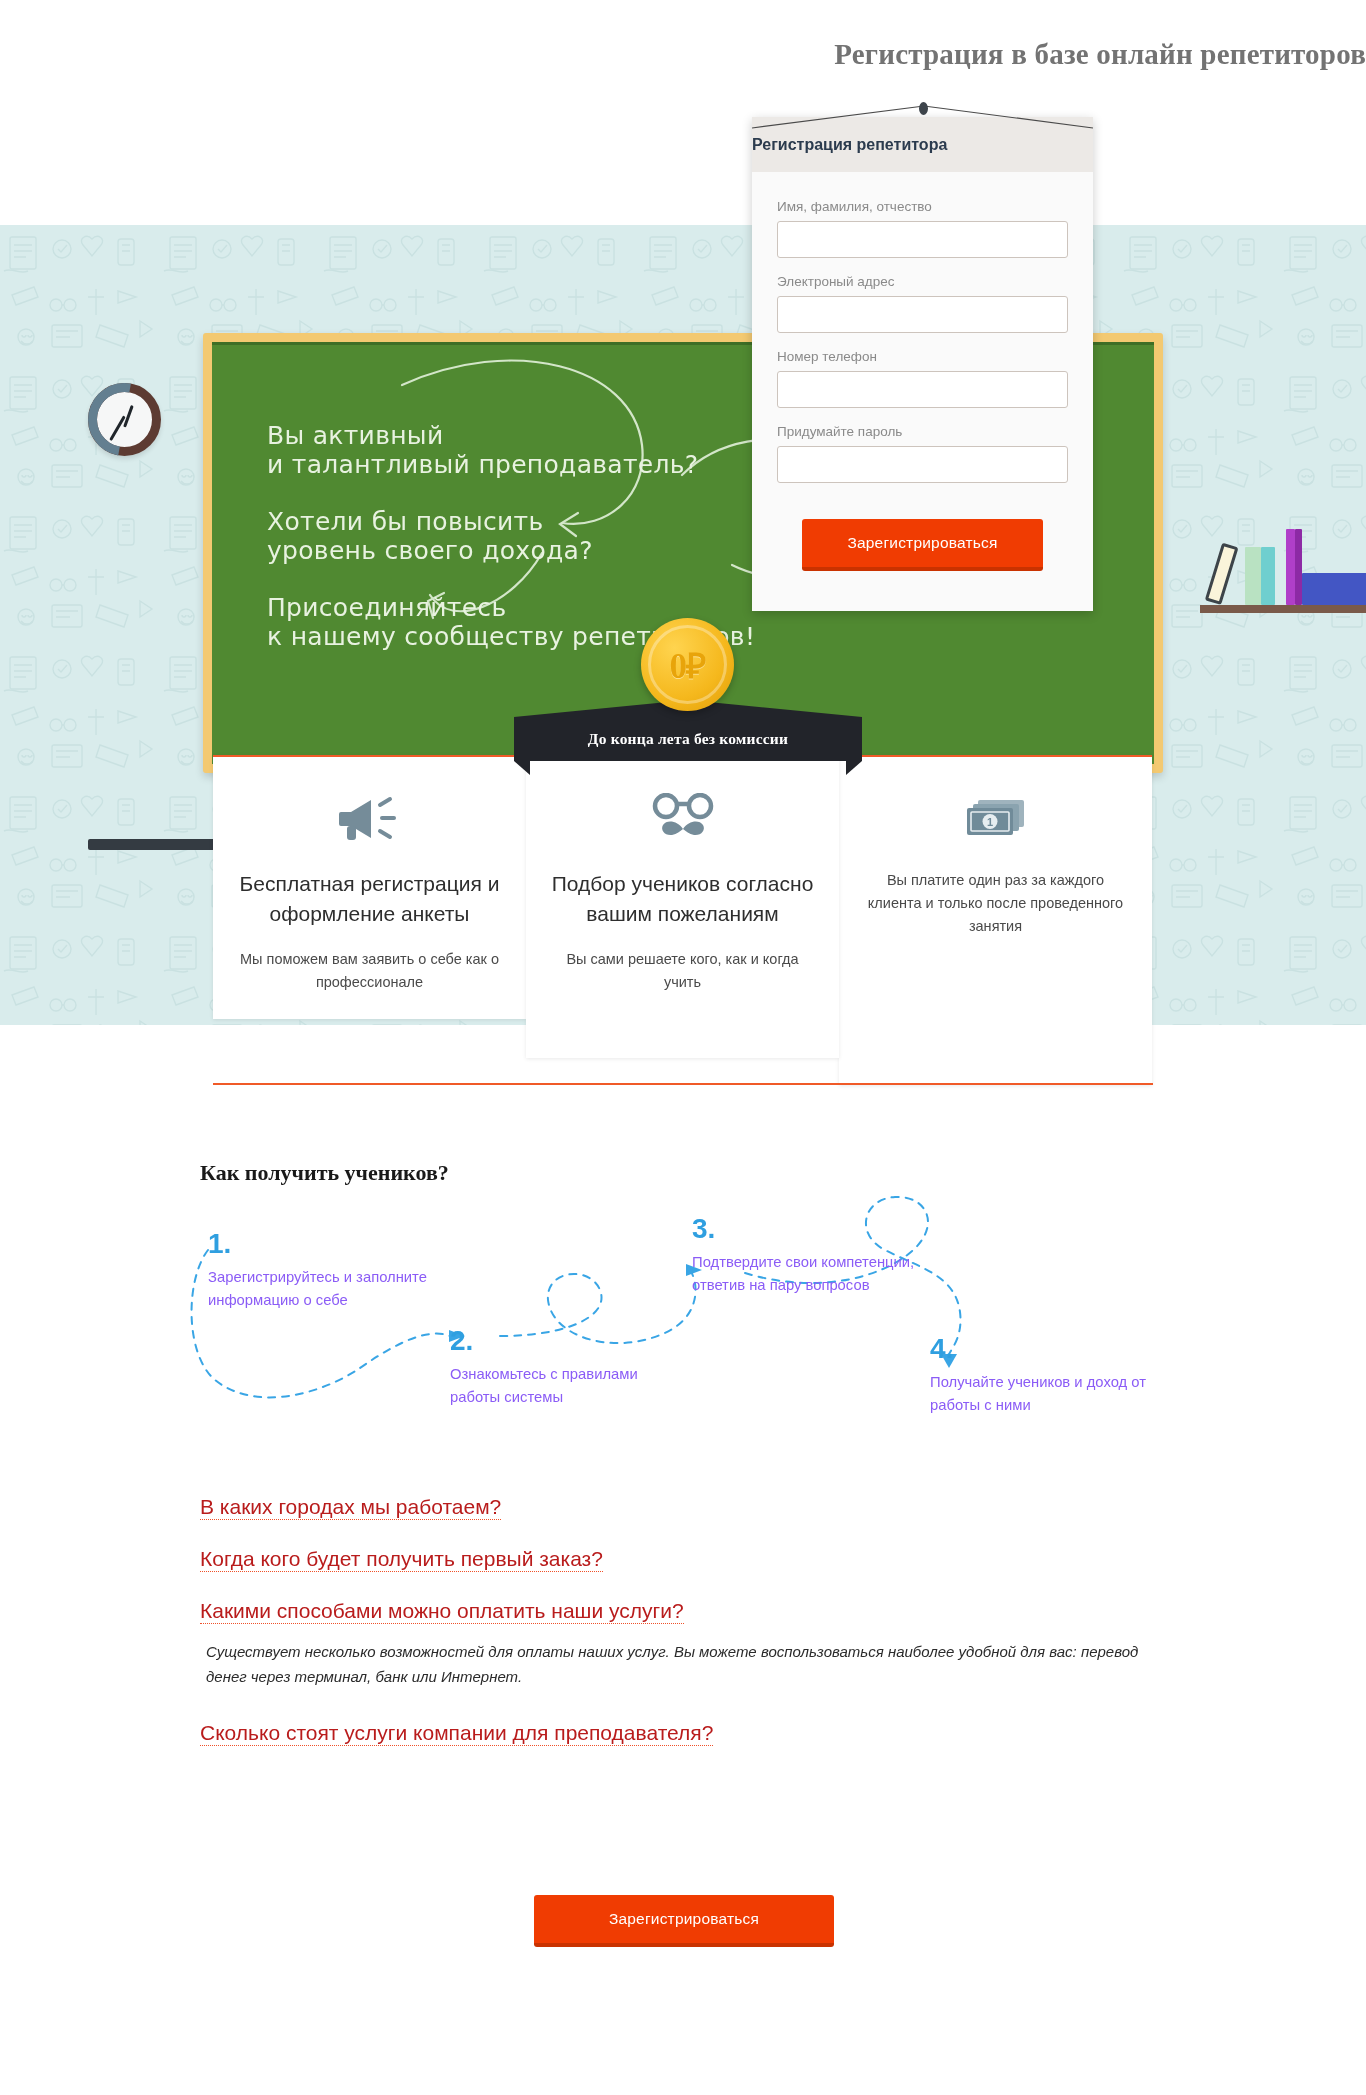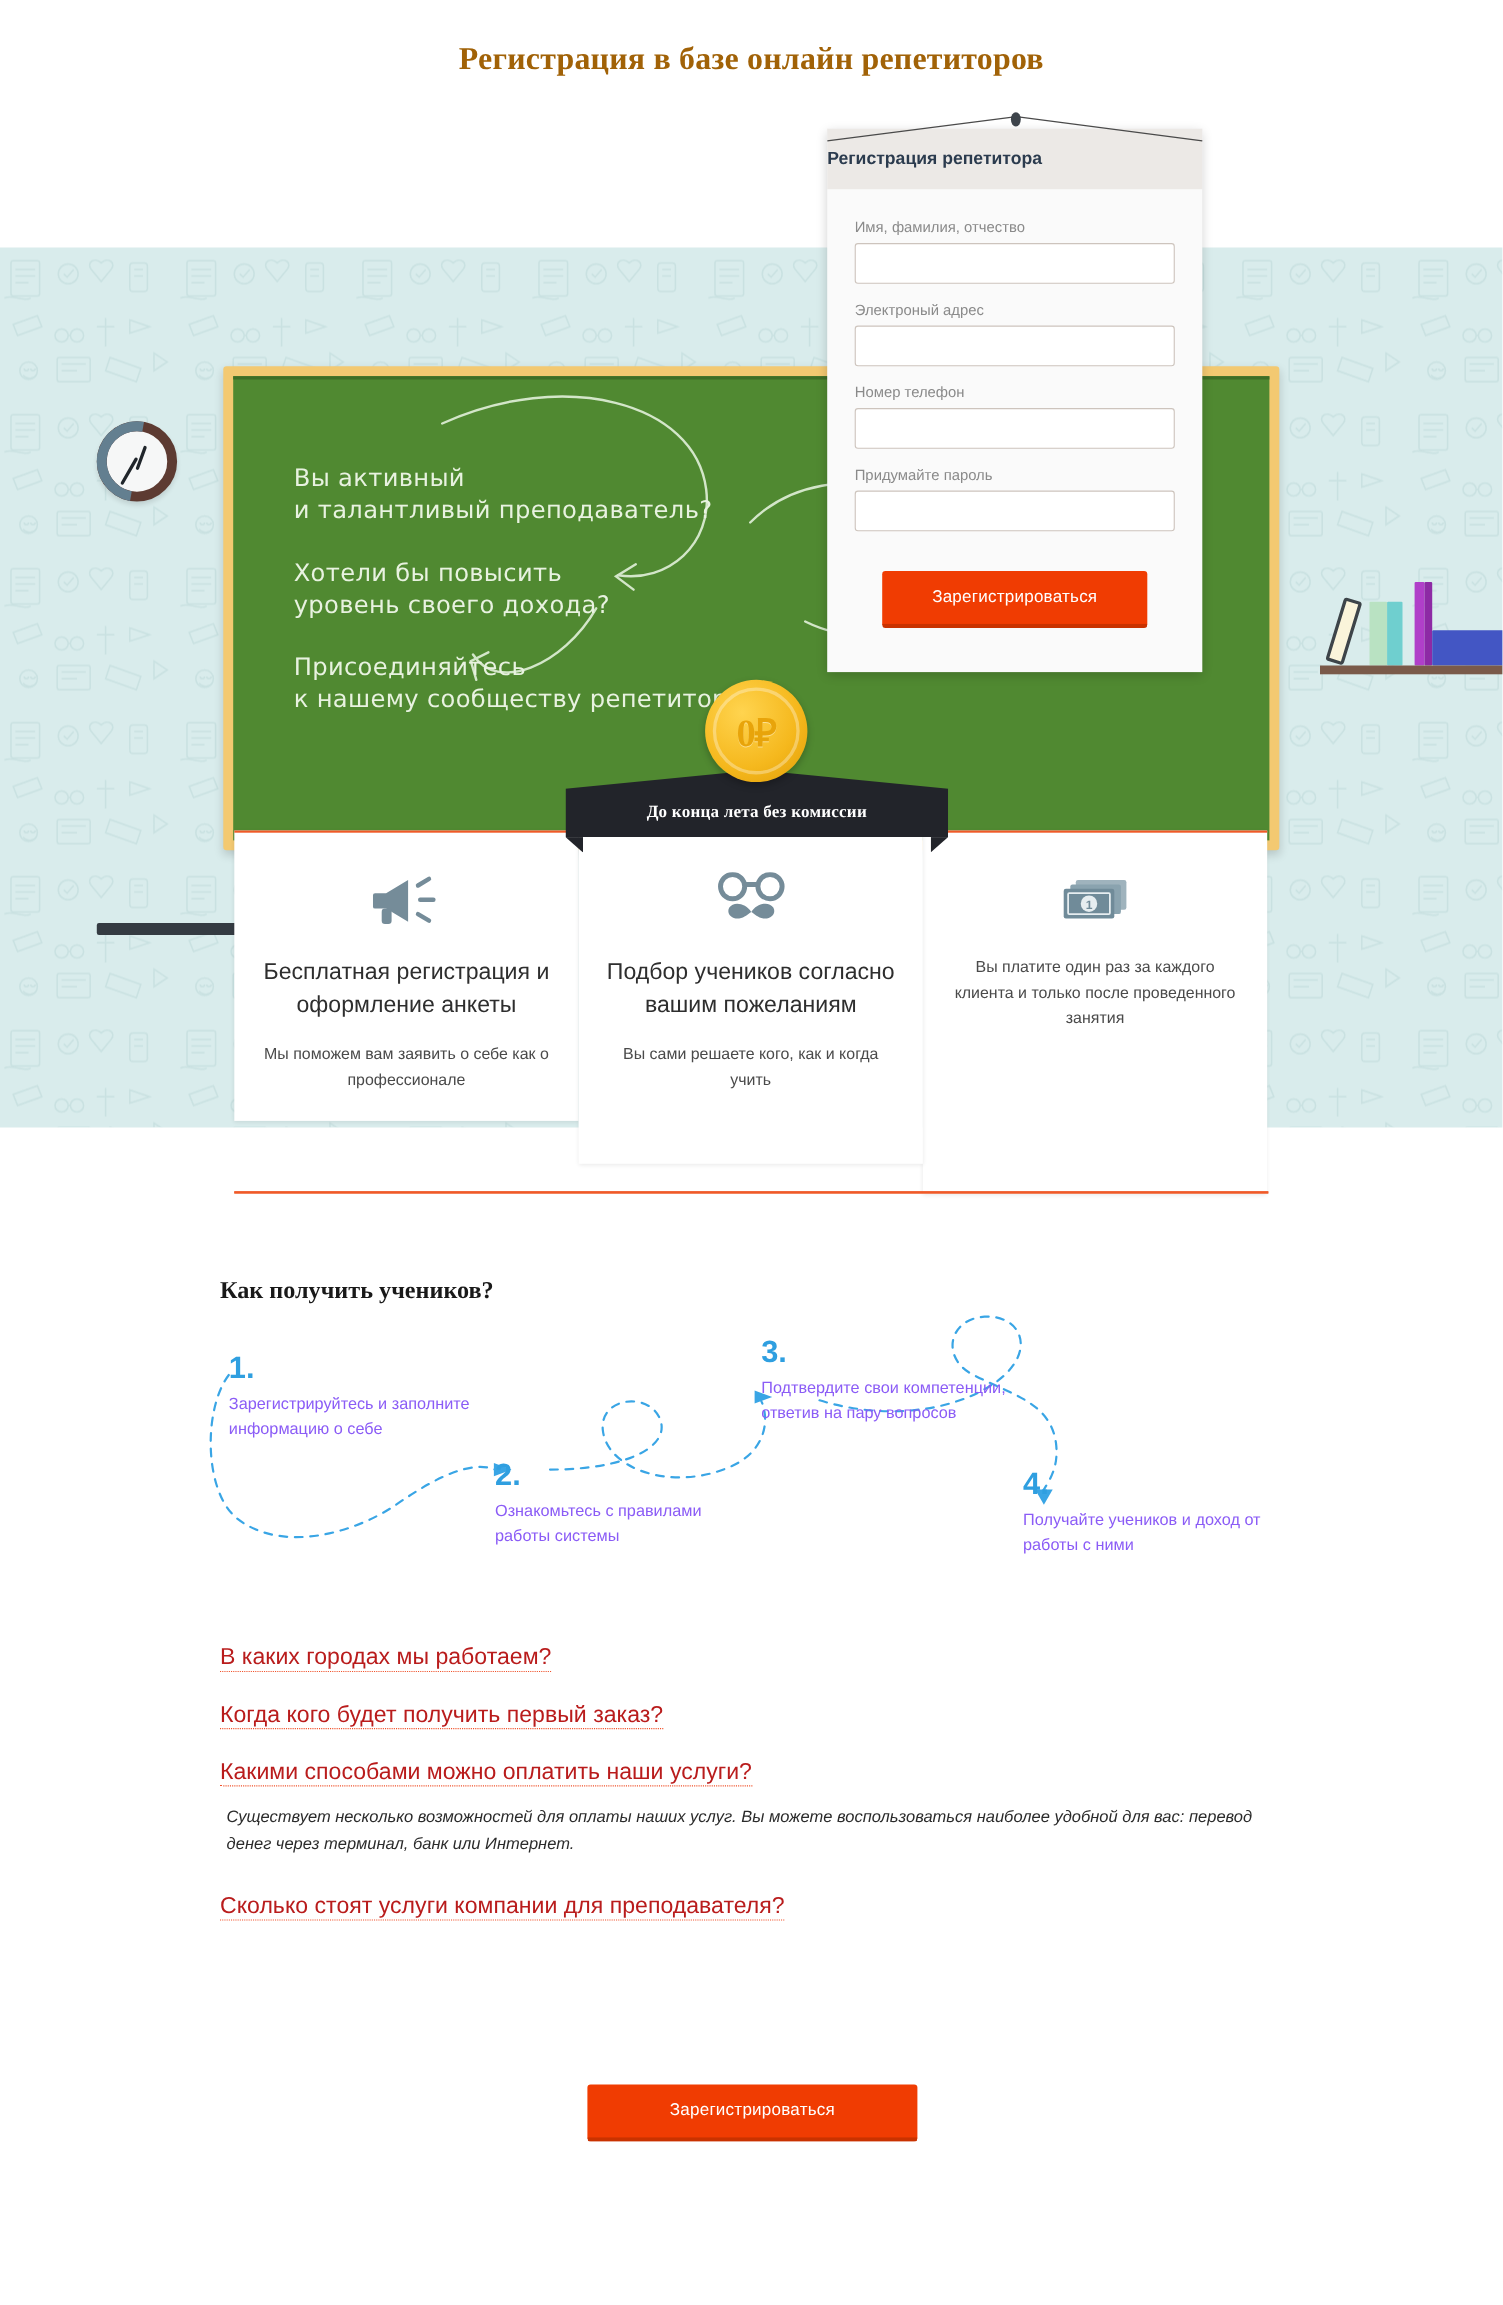--- a/index.html
+++ b/index.html
@@ -5,25 +5,25 @@
   * { box-sizing: border-box; margin: 0; padding: 0; }
   html, body {
     width: 1366px;
     background: #ffffff;
     font-family: "Liberation Sans", sans-serif;
   }
   body { position: relative; width: 1366px; height: 2095px; overflow: hidden; }
 
   
   .page-title {
-    text-align: center;
+    text-align: right;
     font-family: "Liberation Serif", serif;
     font-weight: bold;
     font-size: 29px;
-    color: #a16207;
+    color: #737373;
     letter-spacing: 0.2px;
     padding-top: 38px;
   }
 
   
   .hero {
     position: absolute;
     top: 225px;
     left: 0;
     width: 1366px;
@@ -119,21 +119,21 @@
   }
   .board {
     position: absolute; inset: 9px;
     background: #508931;
     border-top: 3px solid #3e6e26;
   }
   .chalk-text {
     position: absolute; left: 55px; top: 76px;
     color: #e8f2e0;
     font-family: "DejaVu Sans", sans-serif;
-    font-size: 22px;
+    font-size: 25px;
     line-height: 29px;
     letter-spacing: .3px;
   }
   .chalk-block { margin-bottom: 28px; }
   .chalk-arrow { position: absolute; stroke: #dfeed6; fill: none; opacity: .92; }
 
   
   .reg-card {
     position: absolute;
     left: 752px; top: 117px;

